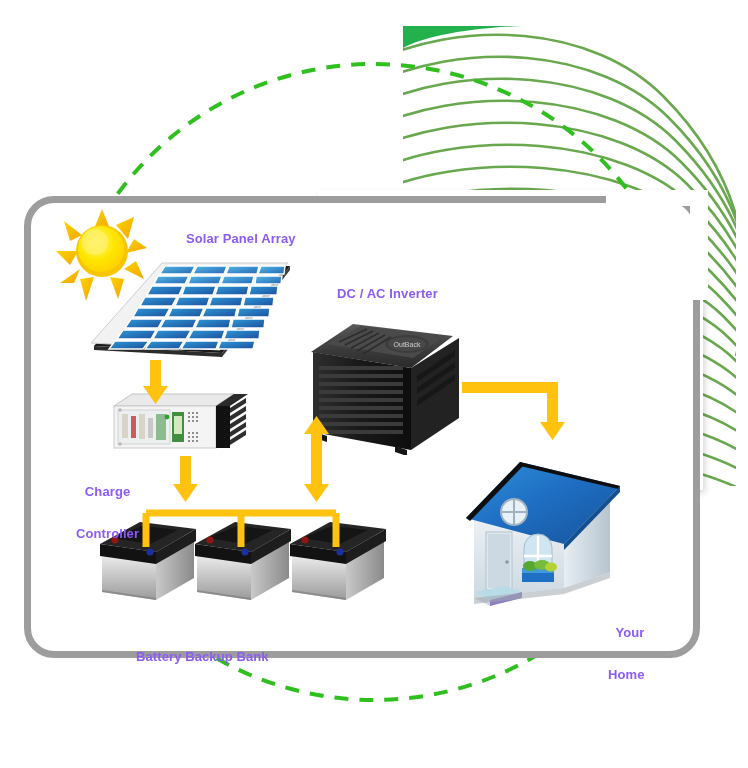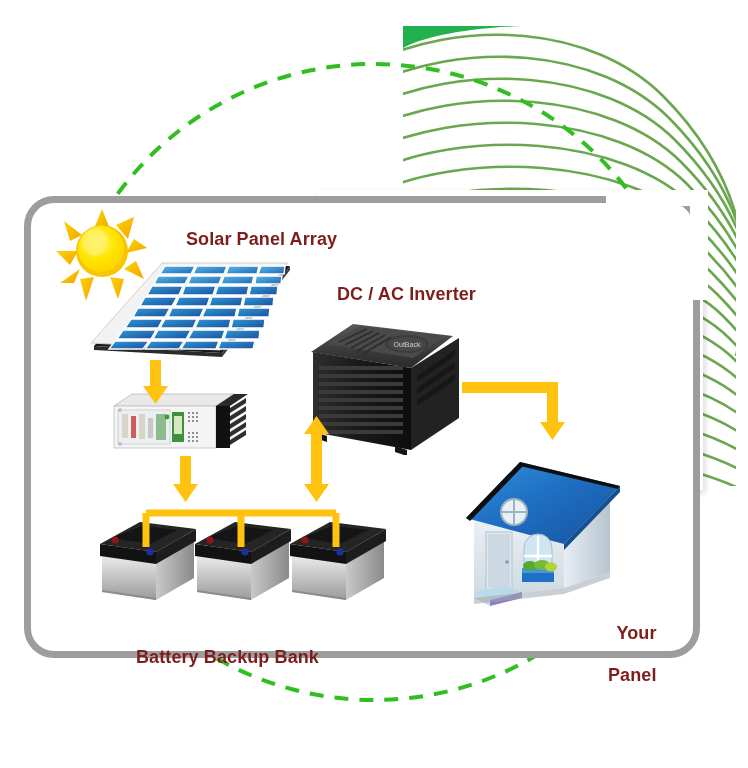--- a/index.html
+++ b/index.html
@@ -57,21 +57,21 @@
   .batt3{left:288px;top:508px;}
 
   
   .house{position:absolute;left:452px;top:440px;width:180px;height:185px;}
 
   
   .arrows{position:absolute;left:0;top:0;width:748px;height:768px;pointer-events:none;}
 
   
   .lbl{
-    position:absolute;color:#7f1d1d;font-weight:bold;font-size:18px;
+    position:absolute;color:#8b5cf6;font-weight:bold;font-size:13px;
     line-height:14px;letter-spacing:.1px;white-space:pre;
     font-family:"Liberation Sans", sans-serif;
   }
   .lbl-solar{left:186px;top:232px;}
   .lbl-inv{left:337px;top:287px;}
   .lbl-cc{left:76px;top:457px;text-align:center;}
   .lbl-batt{left:136px;top:618px;margin-top:32px;}
   .lbl-home{left:608px;top:598px;text-align:right;}
 </style>
 </head>
@@ -467,21 +467,25 @@
       <path d="M241 513 L241 547"></path>
       <path d="M336 513 L336 547"></path>
       <path d="M146 513 L336 513"></path>
     </g>
   </svg>
 
   <div class="lbl lbl-solar">Solar Panel Array</div>
 
   <div class="lbl lbl-inv">DC / AC Inverter</div>
 
+  <div class="lbl lbl-cc">
+    <div>Charge</div>
+    <div>Controller</div>
+  </div>
 
   <div class="lbl lbl-batt">Battery Backup Bank</div>
 
   <div class="lbl lbl-home">
     <div>Your</div>
-    <div>Panel</div>
+    <div>Home</div>
   </div>
 
 </div>
 
 </body></html>

